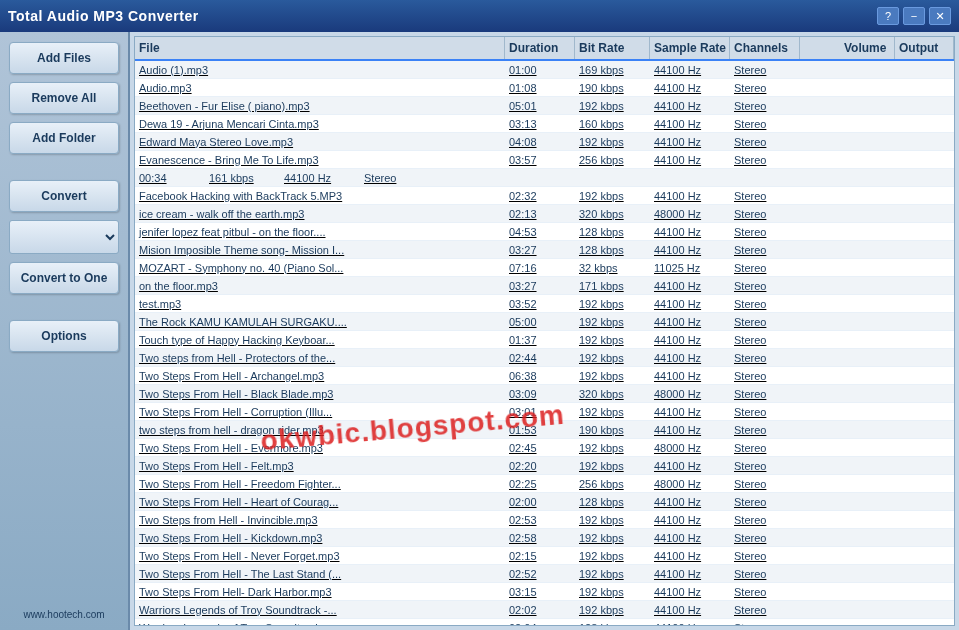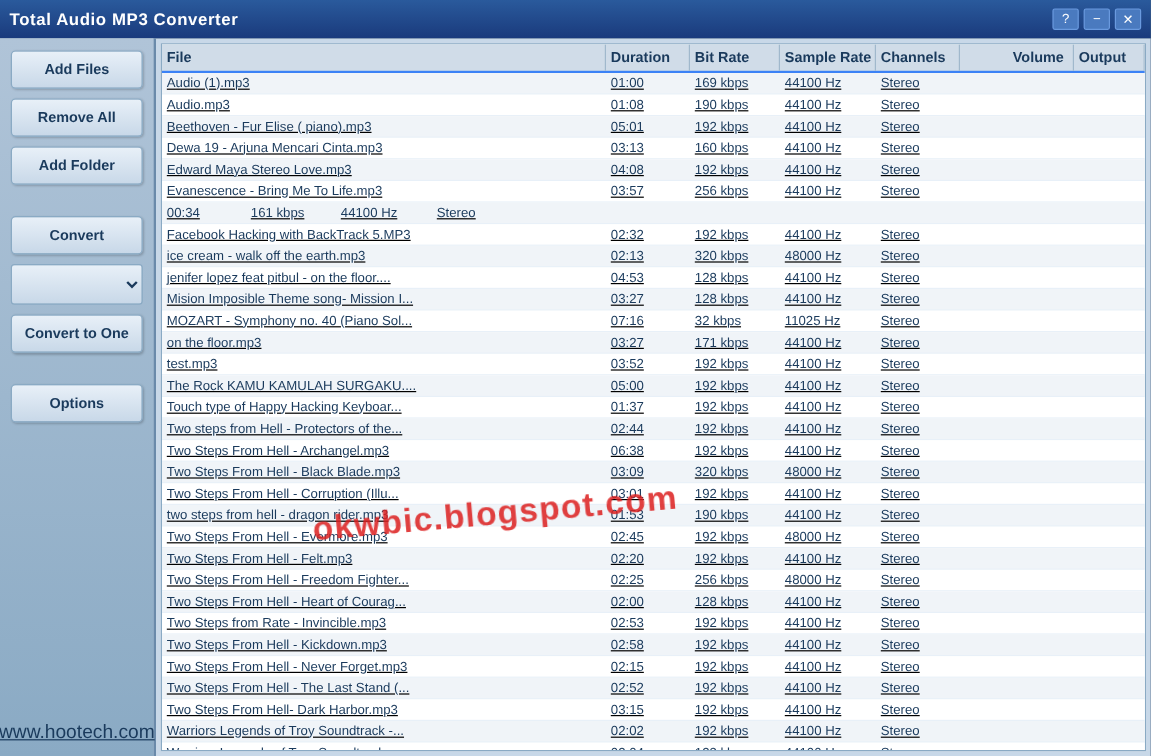--- a/index.html
+++ b/index.html
@@ -102,23 +102,22 @@
       border: 1px solid #8aaac4;
       border-radius: 3px;
       cursor: pointer;
       font-size: 12px;
       color: #1a3a5c;
       padding: 16px 4px;
     }
 
     .sidebar-footer {
       margin-top: auto;
-      font-size: 16px;
+      font-size: 10px;
       color: #1a3a5c;
-      text-decoration: underline;
       cursor: pointer;
     }
 
     
     .content-area {
       flex: 1;
       display: flex;
       flex-direction: column;
       background: white;
       border: 1px solid #8aaac4;
@@ -481,21 +480,21 @@
           <div class="table-row">
             <div class="td-cell td-file">Two Steps From Hell - Heart of Courag...</div>
             <div class="td-cell td-duration">02:00</div>
             <div class="td-cell td-bitrate">128 kbps</div>
             <div class="td-cell td-samplerate">44100 Hz</div>
             <div class="td-cell td-channels">Stereo</div>
             <div class="td-cell td-volume"></div>
             <div class="td-cell td-output"></div>
           </div>
           <div class="table-row">
-            <div class="td-cell td-file">Two Steps from Rate - Invincible.mp3</div>
+            <div class="td-cell td-file">Two Steps from Hell - Invincible.mp3</div>
             <div class="td-cell td-duration">02:53</div>
             <div class="td-cell td-bitrate">192 kbps</div>
             <div class="td-cell td-samplerate">44100 Hz</div>
             <div class="td-cell td-channels">Stereo</div>
             <div class="td-cell td-volume"></div>
             <div class="td-cell td-output"></div>
           </div>
           <div class="table-row">
             <div class="td-cell td-file">Two Steps From Hell - Kickdown.mp3</div>
             <div class="td-cell td-duration">02:58</div>

